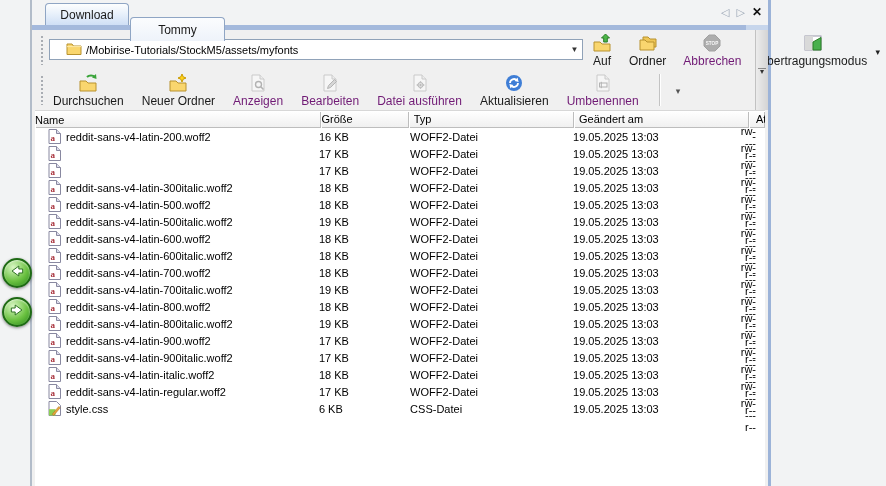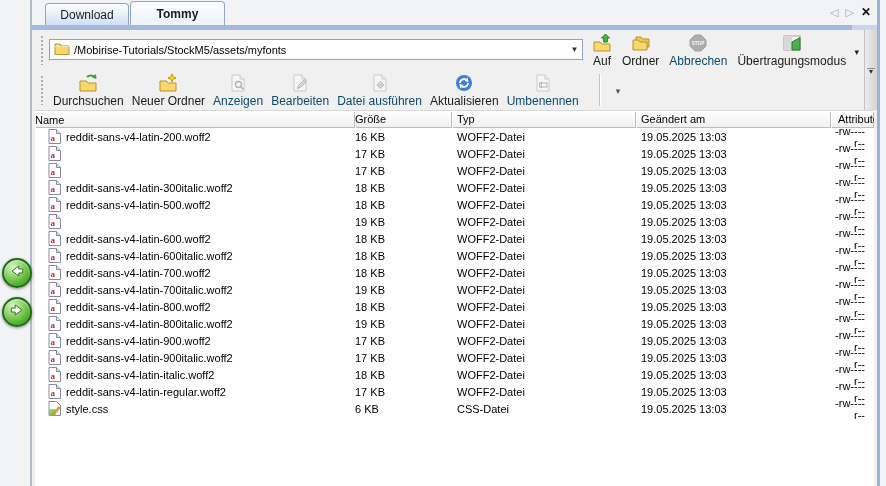--- a/index.html
+++ b/index.html
@@ -8,62 +8,62 @@
 
   
   .navbtn { position:absolute; left:2px; width:30px; height:30px; border-radius:50%;
     background:radial-gradient(circle at 35% 28%, #d9f6c4, #6cc242 55%, #2f8f1d 92%);
     border:2px solid #1f6a15; box-shadow:0 1px 3px rgba(0,0,0,.45), inset 0 1px 2px rgba(255,255,255,.7);
     display:flex; align-items:center; justify-content:center; cursor:pointer; z-index:50; }
   .navbtn svg { width:18px; height:18px; }
   #nav-back { top:258px; } #nav-fwd { top:297px; }
 
   
-  .panel { position:absolute; left:30px; top:0; width:850px; height:486px;
+  .panel { position:absolute; left:30px; top:0; width:741px; height:486px;
     background:#f0f0f0; border-left:2px solid #b2bcc9; border-right:3px solid #9cb3d8; }
 
   
   .tabstrip { position:relative; height:25px; background:#f2f3f4; }
   .tab { position:absolute; display:flex; align-items:center; justify-content:center;
     font-size:12px; color:#1a1a1a; border:1px solid #8fa5c4; border-bottom:none;
     border-radius:4px 4px 0 0; cursor:pointer; }
   .tab-inactive { left:13px; top:3px; width:84px; height:22px;
     background:linear-gradient(#fdfefe,#e9f1fb 45%,#cfdff5); }
-  .tab-active { left:98px; top:1px; width:95px; height:24px; font-weight:bold;
+  .tab-active { left:98px; top:17px; width:95px; height:24px; font-weight:normal;
     background:linear-gradient(#fbfcfe,#eef3fa); z-index:3; }
   .tabctrl { position:absolute; right:6px; top:5px; display:flex; align-items:center; gap:7px;
     font-size:11px; }
   .tabctrl .scr { color:#98a3b3; cursor:default; }
   .tabctrl .cls { color:#111; font-weight:bold; font-size:12px; cursor:pointer; }
 
   .bluebar { height:5px; background:linear-gradient(to right,#a4b9dc 0 97%,#c7d6ec 97%); }
 
   
   .trow { position:absolute; left:0; right:0; }
   .trow1 { top:30px; height:40px; }
   .trow2 { top:70px; height:40px; }
   .grip { position:absolute; left:8px; top:5px; bottom:5px; width:5px;
     background-image:radial-gradient(circle,#a9adb3 1px,transparent 1.3px);
     background-size:4px 4px; }
 
   .addressbox { position:absolute; left:17px; top:9px; width:534px; height:21px;
-    background:#fff; border:1px solid #90a2b8; display:flex; align-items:center; padding-left:4px; }
+    background:#fff; border:1px solid #90a2b8; display:flex; align-items:center; padding-left:16px; }
   .addressbox svg { width:16px; height:13px; flex:0 0 auto; }
   .addrtext { flex:1; font-size:11px; color:#000; padding-left:4px; white-space:nowrap; overflow:hidden; }
   .combo-arrow { width:15px; align-self:stretch; display:flex; align-items:center; justify-content:center;
     font-size:8px; color:#333; cursor:pointer; }
 
   .tbar { display:flex; align-items:flex-start; }
-  .tbar-top { position:absolute; left:556px; top:2px; gap:2px; }
+  .tbar-top { position:absolute; left:556px; top:2px; gap:9px; }
   .tbar-files { position:absolute; left:17px; top:2px; gap:10px; }
   .tbtn { display:flex; flex-direction:column; align-items:center; padding:1px 4px;
     font-size:12px; color:#1a1a1a; cursor:pointer; position:relative; white-space:nowrap; }
   .tbtn .tbicon { width:20px; height:20px; margin-bottom:1px; }
   .tbtn .tbicon svg { width:20px; height:20px; }
-  .tbtn.disabled { color:#0c4a6e; cursor:default; }
+  .tbtn.disabled { color:#701a75; cursor:default; }
   .tbtn.disabled .tbicon { filter:grayscale(1) opacity(.45); }
   .tbtn .dd { position:absolute; right:-9px; top:15px; font-size:9px; color:#222; }
 
   .tsep { width:1px; background:#c3c3c3; height:32px; margin:2px 3px 0 6px;
     box-shadow:1px 0 0 #fff; }
   .tovf { font-size:9px; color:#555; padding:14px 3px 0 3px; cursor:pointer; }
 
   .ovfstrip { position:absolute; right:0; top:30px; width:13px; height:80px;
     background:linear-gradient(to right,#ececec,#d4d4d4); border-left:1px solid #c2c2c2;
     display:flex; align-items:center; justify-content:center; cursor:pointer; }
@@ -156,21 +156,21 @@
             </svg></span>
           <span>Übertragungsmodus</span>
           <span class="dd">▾</span>
         </div>
       </div>
   </div>
 
   <div class="trow trow2">
     <div class="grip"></div>
     <div class="tbar tbar-files">
-      <div class="tbar" style="">
+      <div class="tbar" style="gap:10px;">
           <div class="tbtn">
             <span class="tbicon"><svg viewBox="0 0 20 20">
                 <path d="M2 8h6l2 2h8v8H2z" fill="#f9d66e" stroke="#b8922f"></path>
                 <path d="M9 4a5 4 0 0 1 8 0" fill="none" stroke="#3aa43a" stroke-width="2"></path>
                 <polygon points="18,1 18.5,6 14,4.5" fill="#3aa43a"></polygon>
               </svg></span>
             <span>Durchsuchen</span>
           </div>
           <div class="tbtn">
             <span class="tbicon"><svg viewBox="0 0 20 20">
@@ -324,20 +324,21 @@
         </div>
         <div class="frow">
           <span class="cell c-name">
             <span class="ficon">
               <svg viewBox="0 0 13 15">
                 <path d="M1 .5h7.5l4 4V14.5H1z" fill="#fff" stroke="#8888a0"></path>
                 <path d="M8.5 .5v4h4" fill="#ddddec" stroke="#8888a0"></path>
                 <text x="2.4" y="11.6" font-size="9" font-family="serif" font-weight="bold" fill="#a8323c">a</text>
               </svg>
             </span>
+            <span class="fname">reddit-sans-v4-latin-500italic.woff2</span>
           </span>
           <span class="c-size">19 KB</span>
           <span class="c-type">WOFF2-Datei</span>
           <span class="c-date">19.05.2025 13:03</span>
           <span class="c-attr">-rw----r--</span>
         </div>
         <div class="frow">
           <span class="cell c-name">
             <span class="ficon">
               <svg viewBox="0 0 13 15">

